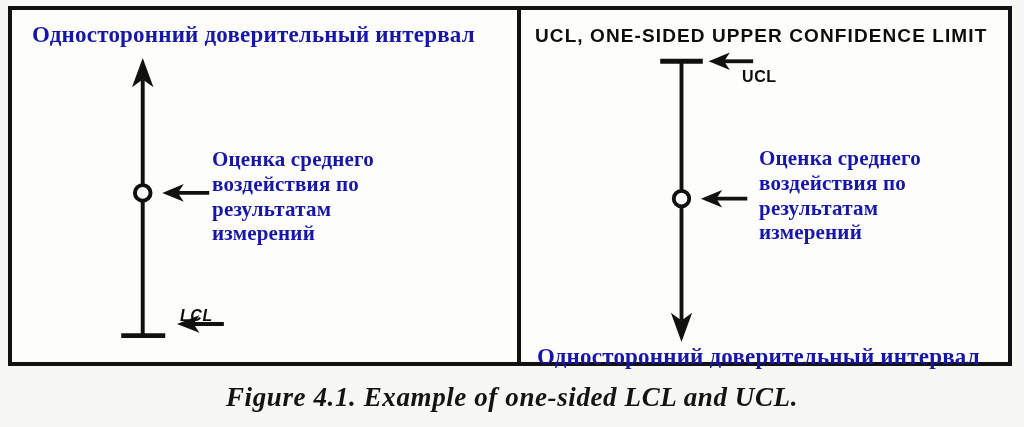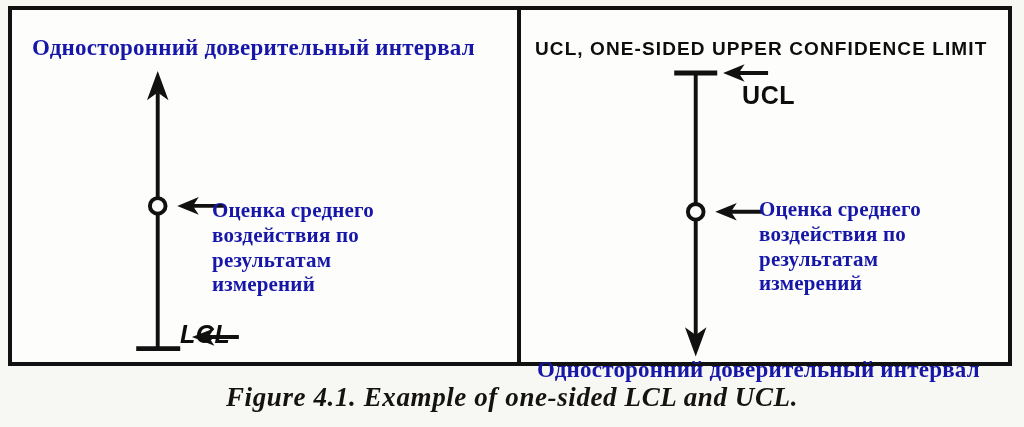--- a/index.html
+++ b/index.html
@@ -31,62 +31,60 @@
     position: absolute;
     left: 505px;
     top: 0;
     width: 4px;
     height: 100%;
     background: #111111;
   }
 
   .panel {
     position: absolute;
-    top: 16px;
+    top: 3px;
     height: 100%;
     width: 501px;
-    padding-left: 30px;
   }
   #panel-left  { left: 0; }
   #panel-right { left: 505px; width: 479px; }
 
   
   .blue-text {
     position: absolute;
     color: #1616a8;
     font-family: "Liberation Serif", "DejaVu Serif", serif;
     font-weight: bold;
     white-space: nowrap;
     line-height: 1.18;
     letter-spacing: 0.2px;
   }
   .title-blue {
     font-size: 23px;
   }
   .callout-blue {
     font-size: 21px;
-    margin-top: 38px;
   }
   .limit-blue {
     font-size: 21px;
   }
 
   .black-caps {
     position: absolute;
     color: #0d0d0d;
     font-family: "Liberation Sans", "DejaVu Sans", sans-serif;
     font-weight: bold;
     white-space: nowrap;
     letter-spacing: 1.1px;
   }
   .caps-long {
     font-size: 19px;
   }
   .caps-tag {
-    font-size: 25px;
+    font-size: 16px;
     letter-spacing: 0.6px;
   }
 
   
   .vec {
     position: absolute;
     left: 0;
     top: 0;
     width: 100%;
     height: 100%;

